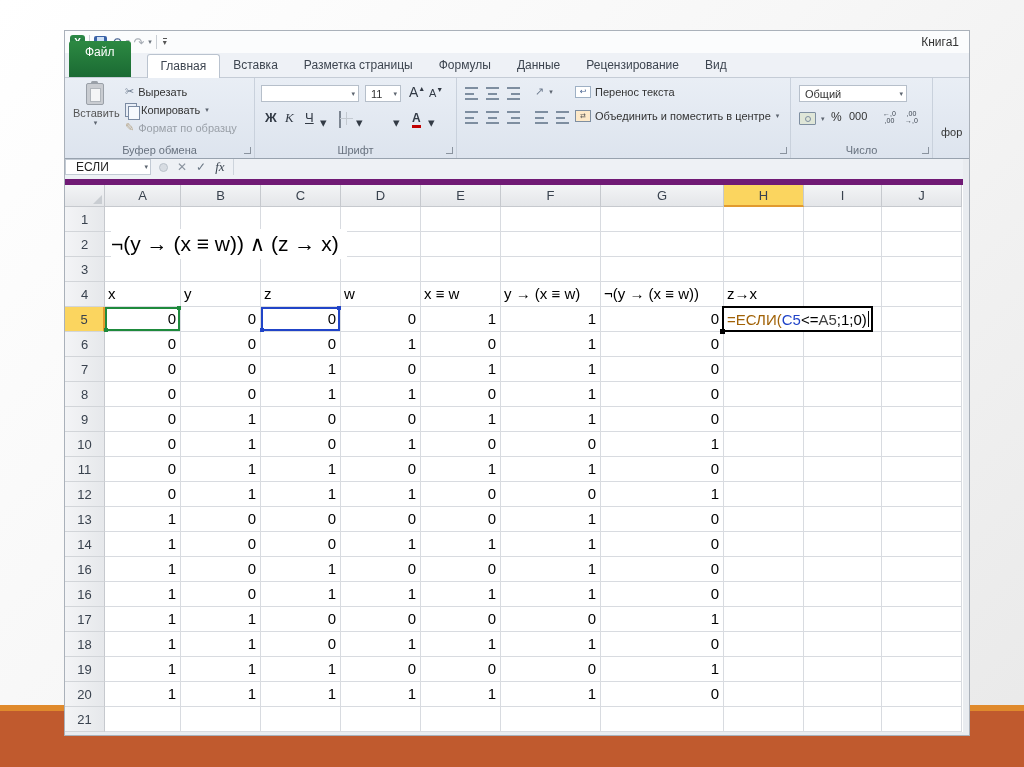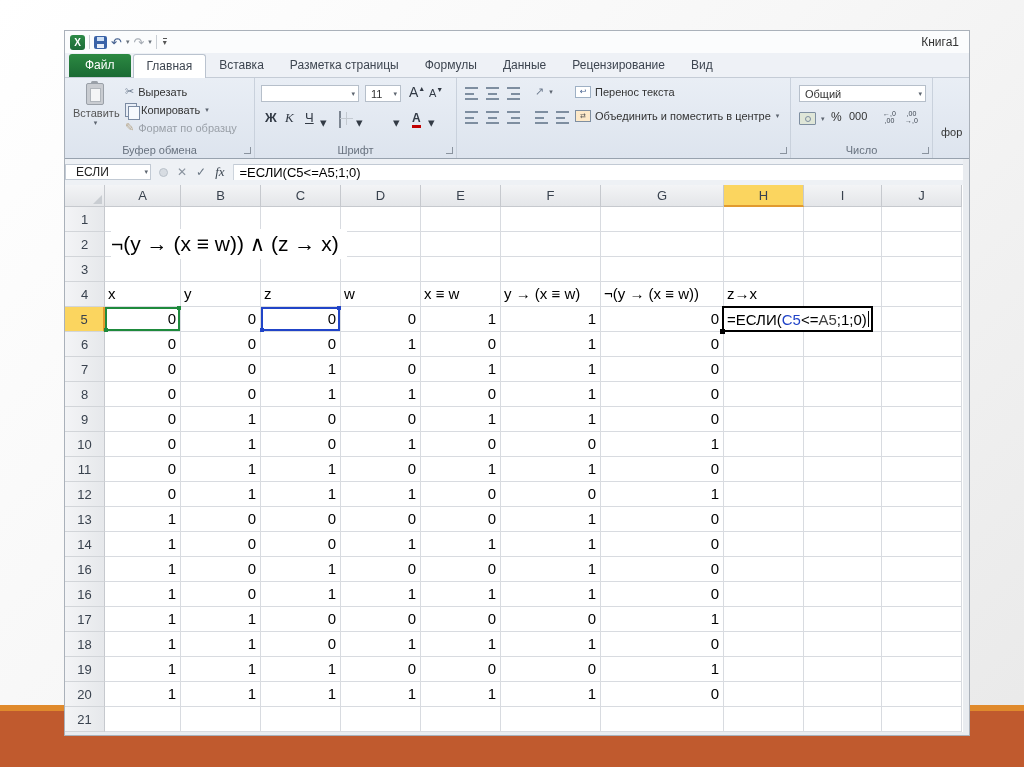--- a/index.html
+++ b/index.html
@@ -30,21 +30,21 @@
   .qdrop{font-size:7px;color:#6a727c;}
   .qcustom{font-size:8px;color:#555;border-top:1px solid #555;line-height:8px;margin-left:2px;}
   .booktitle{position:absolute;right:10px;top:4px;font-size:12px;color:#333;}
 
   
   .tabs{position:absolute;left:0;top:22px;width:100%;height:25px;background:#eef1f6;
         display:flex;align-items:flex-end;padding-left:4px;box-sizing:border-box;
         border-bottom:1px solid #c5ccd6;}
   .tab{font-size:12px;color:#3d4document;color:#3d4550;padding:4px 13px 5px 13px;white-space:nowrap;}
   .tab.file{background:linear-gradient(#2c8942,#1a6a33);color:#fff;border-radius:3px 3px 0 0;
-            padding:4px 16px 5px 16px;margin-right:2px;}
+            padding:4px 16px 18px 16px;margin-right:16px;}
   .tab.active{background:#ffffff;border:1px solid #bac3cf;border-bottom:none;border-radius:3px 3px 0 0;
               position:relative;top:1px;}
 
   
   .ribbon{position:absolute;left:0;top:47px;width:100%;height:81px;
           background:linear-gradient(#e9eef5,#dde4ee);border-bottom:1px solid #98a2ae;box-sizing:border-box;}
   .rgroup{position:absolute;top:0;height:80px;border-right:1px solid #c9d1dc;box-sizing:border-box;}
   .rlabel{position:absolute;left:0;bottom:2px;width:100%;text-align:center;
           font-size:11px;color:#68727f;}
   .launch{position:absolute;right:3px;bottom:4px;width:6px;height:6px;
@@ -83,21 +83,21 @@
   .mergico{width:14px;height:10px;border:1px solid #7e8ea0;background:#fde9c9;font-size:7px;line-height:9px;text-align:center;color:#555;}
   .wrapico{width:14px;height:10px;border:1px solid #9eb0c4;background:#fff;font-size:8px;line-height:9px;text-align:center;color:#44608f;}
 
   
   .money{width:15px;height:11px;border:1px solid #7e8ea0;background:#dfe6d8;position:relative;border-radius:1px;}
   .money:after{content:"";position:absolute;left:5px;top:3px;width:4px;height:4px;border:1px solid #7e8ea0;border-radius:50%;}
   .decbtn{font-size:7px;line-height:7px;color:#3d4document;color:#3d4550;text-align:center;}
 
   
   .fbar{position:absolute;left:0;top:128px;width:898px;height:27px;background:#eef1f5;
-        border-bottom:1px solid #701a75;box-sizing:border-box;display:flex;align-items:center;}
+        border-bottom:7px solid #701a75;box-sizing:border-box;display:flex;align-items:flex-start;}
   .namebox{width:86px;background:#fff;border:1px solid #c2cad4;display:flex;align-items:center;
            justify-content:space-between;padding:0 2px 0 10px;font-size:12px;color:#222;box-sizing:border-box;}
   .fbtns{display:flex;align-items:center;gap:9px;padding:0 8px;border-right:1px solid #cdd4dc;}
   .fbdot{width:7px;height:7px;border-radius:50%;background:#d7dce2;border:1px solid #b9c1ca;}
   .fbx{color:#8a939e;font-size:12px;}
   .fbck{color:#6d7986;font-size:12px;}
   .fbfx{font-family:"Liberation Serif",serif;font-style:italic;font-size:13px;color:#3b4document;color:#3b4550;}
   .ftext{flex:1;background:#fff;display:flex;align-items:center;padding-left:6px;
          font-size:13px;color:#000;border-top:1px solid #c2cad4;}
 
@@ -251,21 +251,21 @@
           </div>
         <div class="mini" style="left:118px;top:32px;">
           <span class="mergico">⇄</span>
           <span>Объединить и поместить в центре</span>
           <span class="drop">▾</span>
         </div>
         <span class="launch"></span>
       </div>
 
       <div class="rgroup" style="left:726px;width:142px;">
-        <div class="selbox" style="left:8px;top:7px;width:127px;gap:40px;">
+        <div class="selbox" style="left:8px;top:7px;width:108px;gap:40px;">
           <span>Общий</span>
           <span class="drop">▾</span>
         </div>
         <div class="mini" style="left:8px;top:34px;">
             <span class="money"></span>
             <span class="drop">▾</span>
           </div>
         <div class="mini" style="left:40px;top:32px;font-size:12px;">%</div>
         <div class="mini" style="left:58px;top:32px;font-size:11px;">000</div>
         <div class="decbtn" style="position:absolute;left:92px;top:32px;">
@@ -287,21 +287,20 @@
       <div class="namebox">
         <span>ЕСЛИ</span>
         <span class="drop">▾</span>
       </div>
       <div class="fbtns">
         <span class="fbdot"></span>
         <span class="fbx">✕</span>
         <span class="fbck">✓</span>
         <span class="fbfx">fx</span>
       </div>
-      <div class="ftext">=ЕСЛИ(C5&lt;=A5;1;0)</div>
     </div>
 
     <div class="sheet">
         <div class="crow">
           <div class="corner"></div>
           <div class="chead" style="width: 76px;">A</div>
           <div class="chead" style="width: 80px;">B</div>
           <div class="chead" style="width: 80px;">C</div>
           <div class="chead" style="width: 80px;">D</div>
           <div class="chead" style="width: 80px;">E</div>
@@ -369,21 +368,21 @@
           <div class="rhead sel">5</div>
           <div class="cell num" style="width: 76px; box-shadow: rgb(30, 138, 60) 0px 0px 0px 2px inset;">0<span class="hnd tr" style="background: rgb(30, 138, 60);"></span><span class="hnd bl" style="background: rgb(30, 138, 60);"></span></div>
           <div class="cell num" style="width: 80px;">0</div>
           <div class="cell num" style="width: 80px; box-shadow: rgb(33, 68, 200) 0px 0px 0px 2px inset;">0<span class="hnd tr" style="background: rgb(33, 68, 200);"></span><span class="hnd bl" style="background: rgb(33, 68, 200);"></span></div>
           <div class="cell num" style="width: 80px;">0</div>
           <div class="cell num" style="width: 80px;">1</div>
           <div class="cell num" style="width: 100px;">1</div>
           <div class="cell num" style="width: 123px;">0</div>
           <div class="cell" style="width: 80px;">
             <div class="editbox">
-              <span style="color: #000000;">=ЕСЛИ(</span>
+              <span style="color: #a16207;">=ЕСЛИ(</span>
               <span style="color: rgb(33, 68, 200);">C5</span>
               <span style="color: rgb(0, 0, 0);">&lt;=</span>
               <span style="color: #404040;">A5</span>
               <span style="color: rgb(0, 0, 0);">;1;0)</span>
               <span class="cursor"></span>
             </div>
           </div>
           <div class="cell" style="width: 78px;"></div>
           <div class="cell" style="width: 80px;"></div>
         </div>

